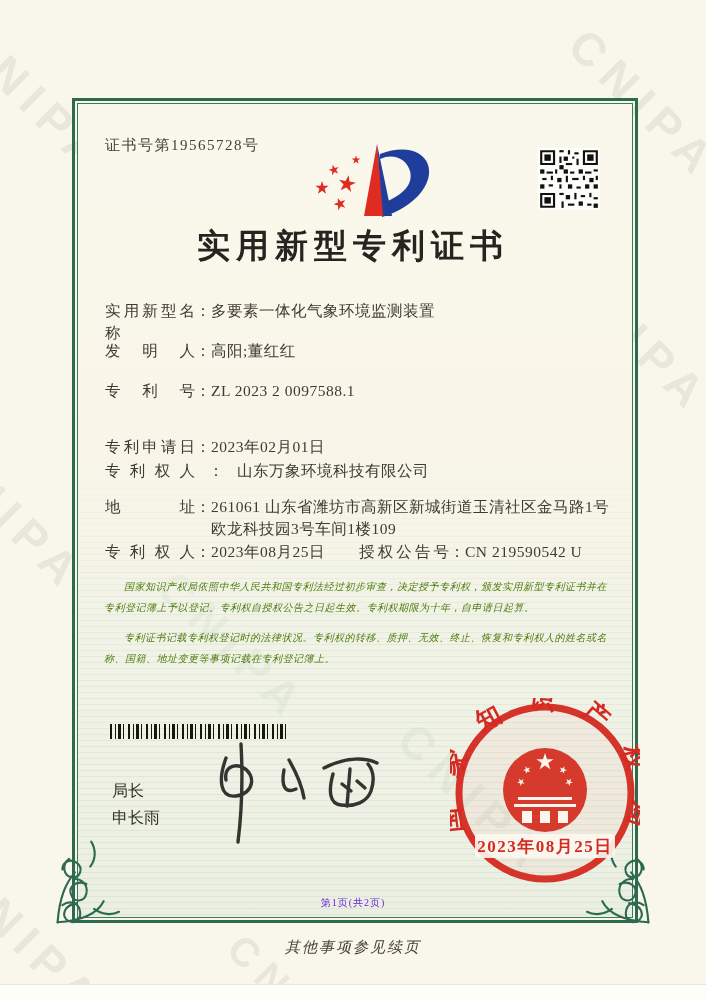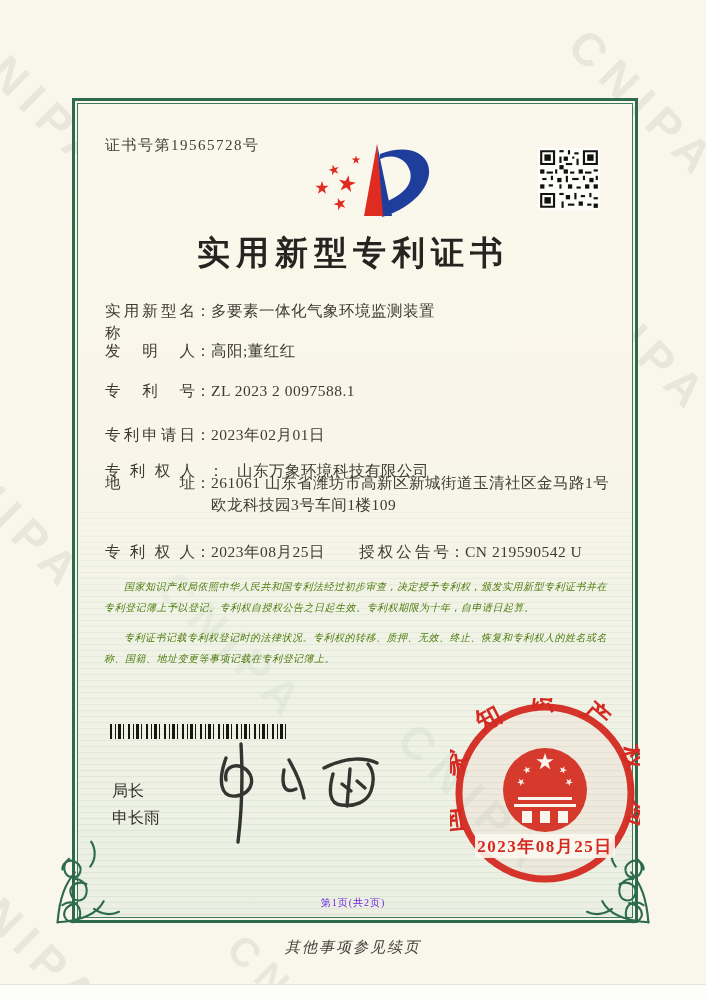--- a/index.html
+++ b/index.html
@@ -13,21 +13,21 @@
   
   .frame{position:absolute;left:72px;top:98px;width:566px;height:825px;
          border:3px solid #2d6a4e;box-sizing:border-box;}
   .frame-inner{position:absolute;inset:2px;border:1px solid #3c7a5c;
     background:
       linear-gradient(180deg,rgba(250,247,236,1) 0%,rgba(249,246,233,1) 42%,rgba(238,242,228,0.65) 62%,rgba(224,234,220,0.55) 100%),
       repeating-linear-gradient(180deg,rgba(125,162,132,0.28) 0 1px,rgba(255,255,255,0) 1px 6px);}
   .corner-orn{position:absolute;width:96px;height:96px;pointer-events:none;}
   
   .cert-no{position:absolute;left:105px;top:136px;font-size:15px;letter-spacing:1.5px;color:#45413a;}
-  .title{position:absolute;left:0;right:0;top:231px;text-align:center;font-size:33px;font-weight:bold;
+  .title{position:absolute;left:0;right:0;top:224px;text-align:center;font-size:33px;font-weight:bold;
          letter-spacing:6px;color:#262420;}
   .frow{position:absolute;left:105px;display:flex;align-items:flex-start;font-size:15.5px;line-height:22px;}
   .flabel{display:inline-block;width:90px;text-align:justify;text-align-last:justify;color:#3e3a34;}
   .fcolon{display:inline-block;width:16px;text-align:center;}
   .fvalue{display:inline-block;max-width:402px;letter-spacing:0.5px;}
   .grant2{margin-left:34px;display:flex;}
   .paras{position:absolute;left:104px;top:576px;width:508px;font-size:10px;line-height:21px;
          font-style:italic;color:#4d7c0f;}
   .paras p{margin:0 0 9px 0;text-indent:2em;letter-spacing:0.5px;}
   
@@ -173,31 +173,31 @@
   <div class="frow" style="top:340px;">
     <span class="flabel">发明人</span>
       <span class="fcolon">：</span>
       <span class="fvalue">高阳;董红红</span>
   </div>
   <div class="frow" style="top:380px;">
     <span class="flabel">专利号</span>
       <span class="fcolon">：</span>
       <span class="fvalue">ZL 2023 2 0097588.1</span>
   </div>
-  <div class="frow" style="top:424px;justify-content:space-between;">
+  <div class="frow" style="top:436px;justify-content:space-between;">
     <span class="flabel">专利申请日</span>
       <span class="fcolon">：</span>
       <span class="fvalue">2023年02月01日</span>
   </div>
   <div class="frow" style="top:460px;gap:13px;">
     <span class="flabel">专利权人</span>
       <span class="fcolon">：</span>
       <span class="fvalue">山东万象环境科技有限公司</span>
   </div>
-  <div class="frow" style="top:472px;">
+  <div class="frow" style="top:496px;">
     <span class="flabel">地址</span>
       <span class="fcolon">：</span>
       <span class="fvalue">261061 山东省潍坊市高新区新城街道玉清社区金马路1号欧龙科技园3号车间1楼109</span>
   </div>
   <div class="frow" style="top:541px;">
     <span class="flabel">专利权人</span>
       <span class="fcolon">：</span>
       <span class="fvalue">2023年08月25日</span>
     <span class="grant2">
       <span class="flabel">授权公告号</span>

